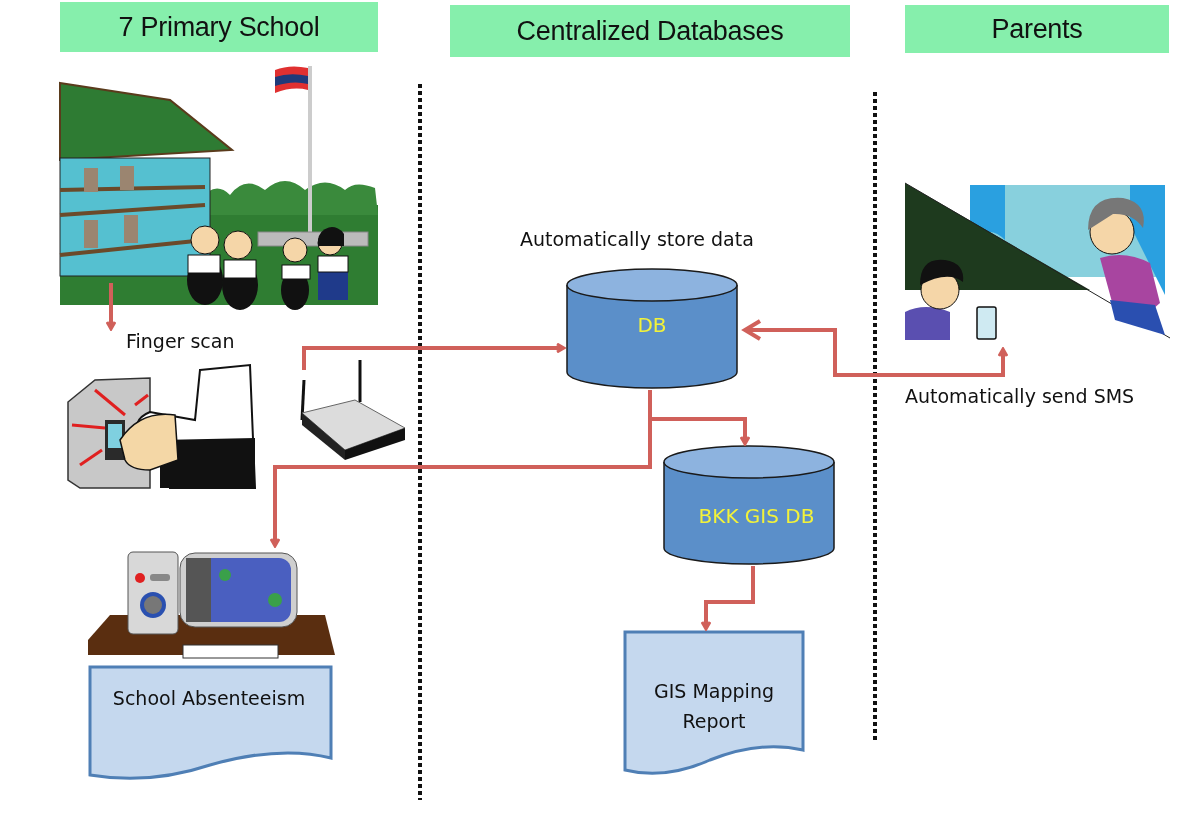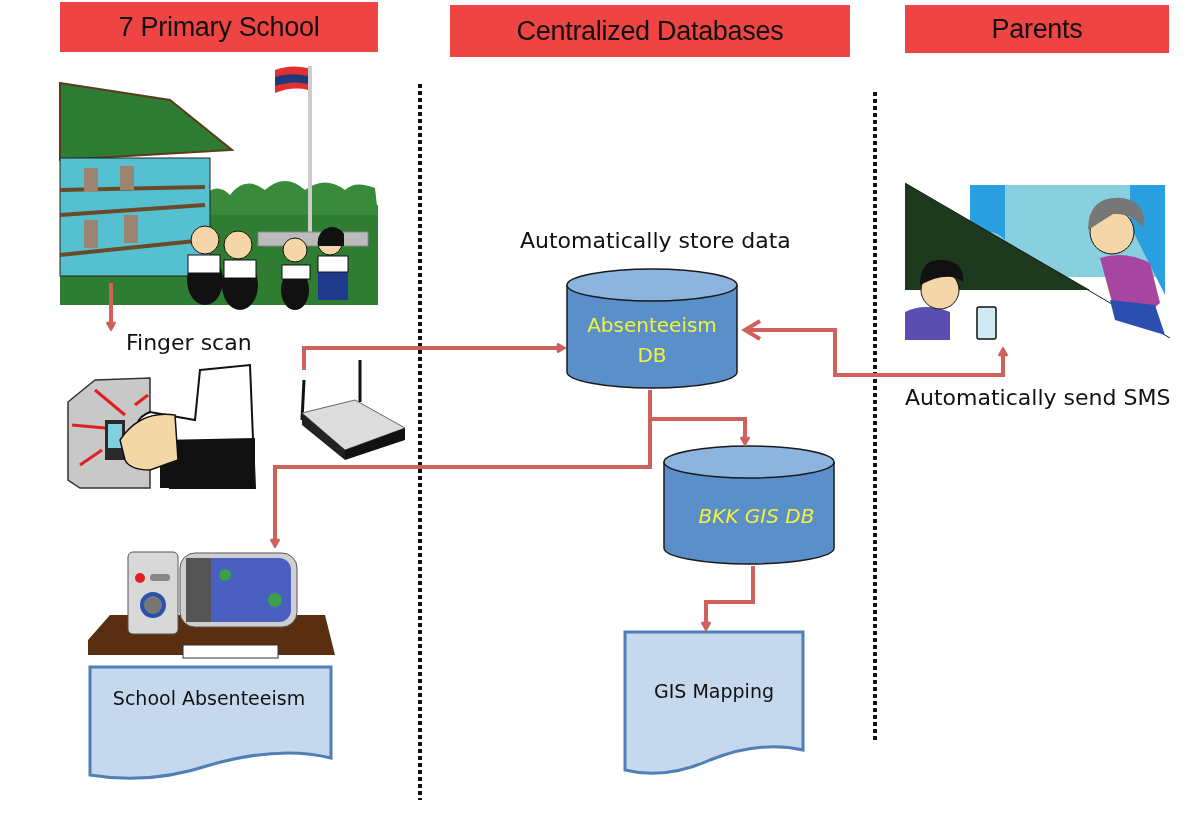--- a/index.html
+++ b/index.html
@@ -1,18 +1,18 @@
 <!DOCTYPE html>
 <html><head>
 <meta charset="utf-8">
 <style>
   html, body { margin:0; padding:0; background:#ffffff; }
   body { width:1200px; height:820px; position:relative; overflow:hidden; font-family:"DejaVu Sans", sans-serif; color:#111; }
-  .hdr { position:absolute; background:#ef4444; display:flex; align-items:center; justify-content:center; font-size:27px; font-family:"Liberation Sans", sans-serif; letter-spacing:-0.3px; }
-  .lbl { position:absolute; font-size:22px; font-family:"DejaVu Sans", sans-serif; color:#111; white-space:nowrap; }
+  .hdr { position:absolute; background:#86efac; display:flex; align-items:center; justify-content:center; font-size:27px; font-family:"Liberation Sans", sans-serif; letter-spacing:-0.3px; }
+  .lbl { position:absolute; font-size:19px; font-family:"DejaVu Sans", sans-serif; color:#111; white-space:nowrap; }
   .dbtext { position:absolute; color:#f2f23a; font-size:20px; text-align:center; font-family:"DejaVu Sans", sans-serif; line-height:30px; }
   .doctext { position:absolute; color:#111; font-size:19px; text-align:center; font-family:"DejaVu Sans", sans-serif; line-height:30px; }
   svg { position:absolute; left:0; top:0; }
 </style>
 </head>
 <body>
 
 <div class="hdr" style="left:60px;top:2px;width:318px;height:50px;">7 Primary School</div>
 <div class="hdr" style="left:450px;top:5px;width:400px;height:52px;">Centralized Databases</div>
 <div class="hdr" style="left:905px;top:5px;width:264px;height:48px;">Parents</div>
@@ -141,23 +141,23 @@
     <path d="M760,321 L745,330 L760,339"></path>
     <path d="M753,566 L753,602 L706,602 L706,628" marker-end="url(#ah)"></path>
   </g>
 </svg>
 
 <div class="lbl" style="left:126px;top:330px;">Finger scan</div>
 <div class="lbl" style="left:520px;top:228px;">Automatically store data</div>
 <div class="lbl" style="left:905px;top:385px;">Automatically send  SMS</div>
 
 <div class="dbtext" style="left:567px;top:310px;width:170px;">
-  <div>Absenteeism</div>
   <div>DB</div>
 </div>
-<div class="dbtext" style="left:664px;top:501px;width:185px;font-style:italic;">BKK GIS DB</div>
+<div class="dbtext" style="left:664px;top:501px;width:185px;">BKK GIS DB</div>
 
 <div class="doctext" style="left:90px;top:683px;width:238px;">
   <div>School Absenteeism</div>
 </div>
 <div class="doctext" style="left:625px;top:660px;width:178px;margin-top:16px;">
   <div>GIS Mapping</div>
+  <div>Report</div>
 </div>
 
 </body></html>

